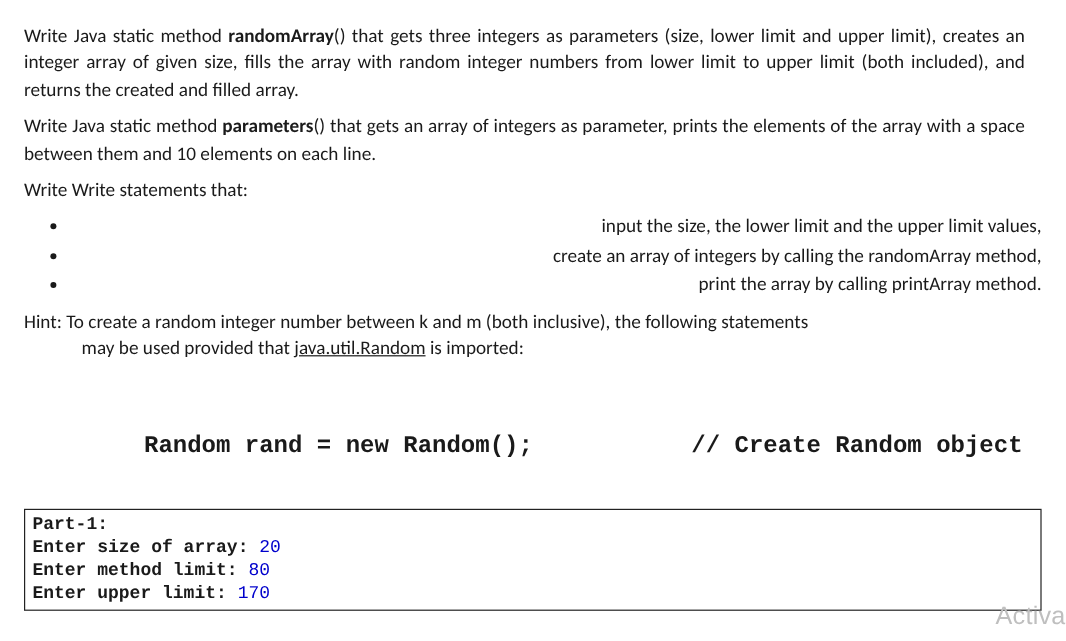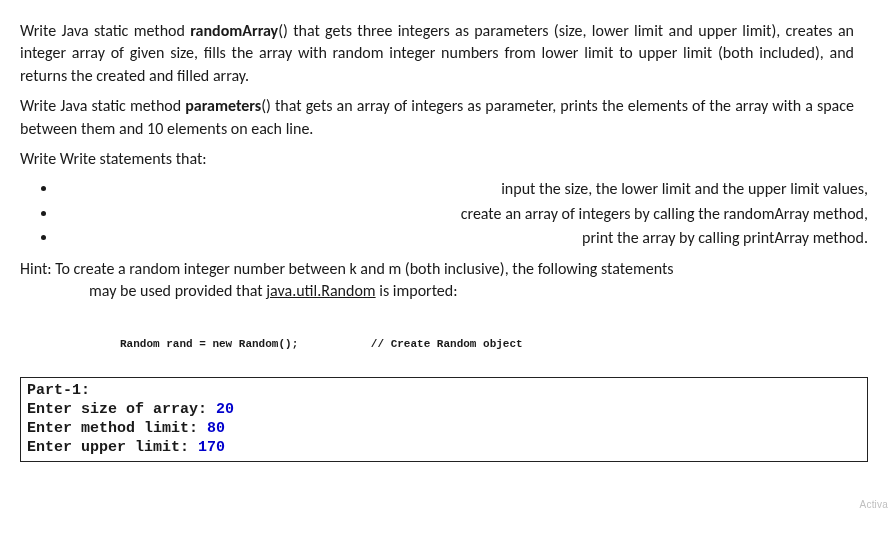--- a/index.html
+++ b/index.html
@@ -22,47 +22,47 @@
   .bold { font-weight: bold; }
   ul {
     margin: 6px 0 8px 0;
     padding-left: 38px;
   }
   ul li {
     margin: 2px 0;
     text-align: right;
   }
   .indent-hint {
-    margin-left: 69px;
+    margin-left: 48px;
   }
   .code {
     font-family: "Courier New", monospace;
     font-weight: bold;
     white-space: pre;
     line-height: 1.3;
     margin-left: 100px;
-    font-size: 11px;
+    font-size: 20px;
   }
   .output-box {
     border: 1px solid #222;
     padding: 4px 6px;
     margin-top: 12px;
     font-family: "Courier New", monospace;
     font-weight: bold;
     font-size: 15px;
     line-height: 1.25;
   }
-  .userval { color: #0000cc; font-weight: bold; }
+  .userval { color: #0000cc; font-weight: normal; }
   .activa {
     position: absolute;
     right: 0;
-    bottom: 22px;
+    bottom: 6px;
     color: #bfbfbf;
     font-family: "Segoe UI", Arial, sans-serif;
-    font-size: 10px;
+    font-size: 21px;
     letter-spacing: 0.2px;
   }
   .hint-wrap {
     margin-bottom: 6px;
     text-align: justify;
   }
 </style>
 </head>
 <body>
 

